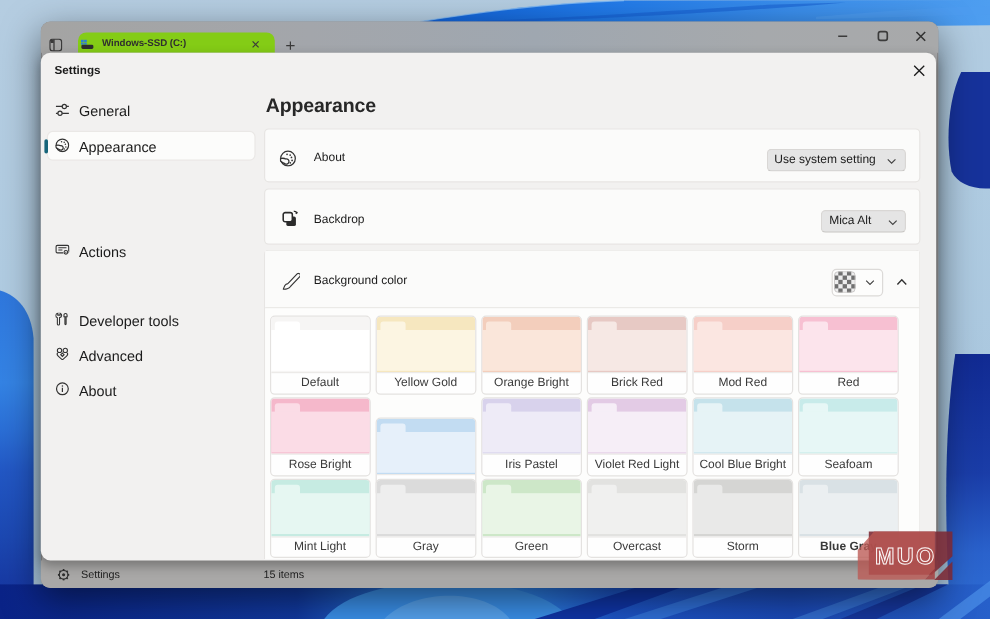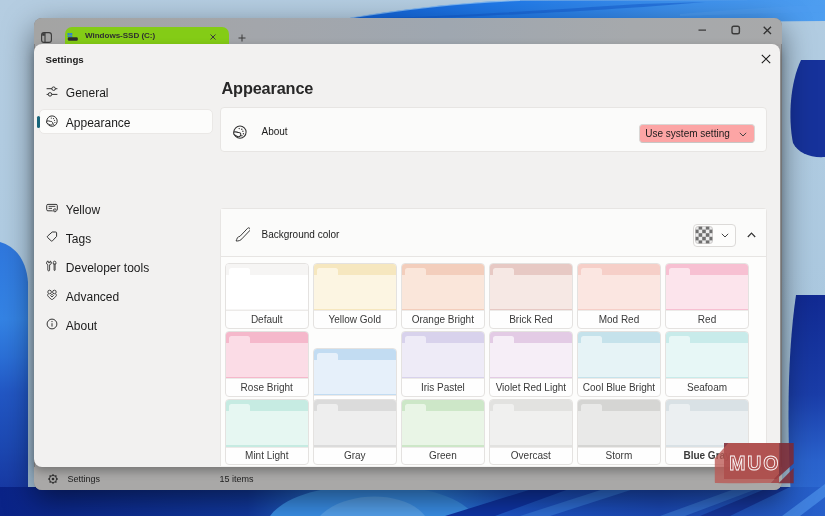--- a/index.html
+++ b/index.html
@@ -26,21 +26,21 @@
   .nav{position:absolute;left:12px;width:170px;height:26px;}
   .nav .ic{position:absolute;left:0px;top:7.2px;}
   .nav .tx{position:absolute;left:19.8px;top:7.5px;font-size:12px;color:#1b1b1b;}
   #pill{position:absolute;left:5px;top:64.5px;width:173.5px;height:25.5px;background:#fcfcfb;
     border:1px solid #eae8e6;border-radius:5px;box-sizing:border-box;}
   #accent{position:absolute;left:3.4px;top:71.5px;width:2.6px;height:12px;border-radius:2px;background:#17657a;}
   
   .card{position:absolute;left:185.5px;width:547.7px;background:#fbfbfa;
     border:1px solid #e7e5e3;border-radius:4px;box-sizing:border-box;}
   .rowtx{position:absolute;left:41px;font-size:10px;color:#1b1b1b;}
-  .drop{position:absolute;background:#fca5a5;border:1px solid #d9d7d5;border-bottom-color:#c8c6c4;
+  .drop{position:absolute;background:#e5e5e5;border:1px solid #d9d7d5;border-bottom-color:#c8c6c4;
     border-radius:4px;box-sizing:border-box;font-size:10px;color:#1b1b1b;}
   
   .cell{position:absolute;width:84.3px;height:66.2px;background:#fefefe;
     border:1px solid #e4e2e0;border-radius:4px;box-sizing:border-box;overflow:hidden;}
   .prev{position:absolute;left:0;top:0;right:0;height:46.5px;}
   .ptab{position:absolute;left:3.3px;top:4.3px;width:21px;height:7.4px;border-radius:2.5px 2.5px 0 0;}
   .psheet{position:absolute;left:0;top:11.3px;right:0;height:34px;}
   .plbl{position:absolute;left:0;top:50.2px;right:0;text-align:center;font-size:10px;color:#3a3a3a;}
   .cellbrd{position:absolute;left:0;top:46.5px;right:0;height:1px;background:#eceae8;}
 </style>
@@ -180,27 +180,21 @@
     <div class="tx">Appearance</div>
   </div>
   <div class="nav" style="top:151.3px">
     <svg class="ic" width="12" height="12" viewBox="0 0 12 12">
       <rect x="0.7" y="2.4" width="10.6" height="6.4" rx="1.2" fill="none" stroke="#333" stroke-width="1"></rect>
       <path d="M2.6,4.4 H9.4 M2.6,6.4 H6" stroke="#333" stroke-width="0.9"></path>
       <circle cx="8.9" cy="8.3" r="2.2" fill="#f2f1f0"></circle>
       <circle cx="8.9" cy="8.3" r="1.5" fill="none" stroke="#333" stroke-width="0.9"></circle>
       <circle cx="8.9" cy="8.3" r="0.5" fill="#333"></circle>
     </svg>
-    <div class="tx">Yellow</div>
-  </div>
-  <div class="nav" style="top:180.3px">
-    <svg class="ic" width="12" height="12" viewBox="0 0 12 12">
-      <path d="M6.2,1 H9.6 Q10.6,1 10.6,2 V5.4 L6.5,9.8 Q5.8,10.5 5.1,9.8 L1.6,6.5 Q0.9,5.8 1.6,5.1 Z" fill="none" stroke="#333" stroke-width="1"></path>
-    </svg>
-    <div class="tx">Tags</div>
+    <div class="tx">Actions</div>
   </div>
   <div class="nav" style="top:209.3px">
     <svg class="ic" width="12" height="12" viewBox="0 0 12 12">
       <path d="M2.2,1 a1.9,1.9 0 0 0 -0.4,3.7 V10 a0.9,0.9 0 0 0 1.8,0 V4.7 A1.9,1.9 0 0 0 4.1,1 V2.6 H2.2 Z" fill="none" stroke="#333" stroke-width="0.9"></path>
       <path d="M8.6,1.2 a1.3,1.3 0 0 1 1.3,1.3 V4 H7.3 V2.5 A1.3,1.3 0 0 1 8.6,1.2 Z M8.1,4 V10 a0.5,0.5 0 0 0 1,0 V4" fill="none" stroke="#333" stroke-width="0.9"></path>
     </svg>
     <div class="tx">Developer tools</div>
   </div>
   <div class="nav" style="top:238.3px">
     <svg class="ic" width="12" height="12" viewBox="0 0 12 12">
@@ -234,20 +228,35 @@
     </svg>
     <div class="rowtx" style="top:18px">About</div>
     <div class="drop" style="left:418.3px;top:16px;width:116px;height:19px;">
       <span style="position:absolute;left:5.5px;top:3px;">Use system setting</span>
       <svg class="abs" style="left:99px;top:7px" width="8" height="5" viewBox="0 0 8 5">
         <path d="M0.8,0.8 L4,4 L7.2,0.8" fill="none" stroke="#444" stroke-width="1"></path>
       </svg>
     </div>
   </div>
 
+  <div class="card" style="top:113px;height:46.5px;">
+    <svg class="abs" style="left:14px;top:15.8px" width="14" height="15" viewBox="0 0 14 15">
+      <rect x="3.6" y="6.4" width="8" height="8" rx="1.6" fill="#2b2b2b"></rect>
+      <rect x="1" y="3.2" width="7.6" height="7.6" rx="1.6" fill="#fbfbfa" stroke="#2b2b2b" stroke-width="1.3"></rect>
+      <path d="M9.8,2.2 a2.2,2.2 0 0 1 2.6,1.2" fill="none" stroke="#2b2b2b" stroke-width="1.1"></path>
+      <path d="M13.2,2.5 L12.5,4.6 L10.7,3.4 Z" fill="#2b2b2b"></path>
+    </svg>
+    <div class="rowtx" style="top:19.5px">Backdrop</div>
+    <div class="drop" style="left:463.5px;top:17px;width:71px;height:19px;">
+      <span style="position:absolute;left:6px;top:3px;">Mica Alt</span>
+      <svg class="abs" style="left:55px;top:7px" width="8" height="5" viewBox="0 0 8 5">
+        <path d="M0.8,0.8 L4,4 L7.2,0.8" fill="none" stroke="#444" stroke-width="1"></path>
+      </svg>
+    </div>
+  </div>
 
   <div class="card" style="top:164.3px;height:258.2px;border-bottom:none;border-radius:4px 4px 0 0;">
     <div class="abs" style="left:0;top:0;right:0;height:47px;border-bottom:1px solid #e7e5e3;background:#fbfbfa;"></div>
     <div class="abs" style="left:0;top:48px;right:0;bottom:0;background:#fdfdfc;"></div>
     <svg class="abs" style="left:14.5px;top:17.5px" width="15" height="15" viewBox="0 0 15 15">
       <path d="M4.9,9.4 L12.6,1.3 a1.55,1.55 0 0 1 2.2,2.2 L7.3,11.4" fill="none" stroke="#333" stroke-width="0.95"></path>
       <path d="M4.95,9.3 Q3.2,9.5 2.4,10.9 Q1.6,12.5 1.1,14 Q2.9,14.1 4.4,13.6 Q6.7,12.8 7.35,11.2" fill="none" stroke="#333" stroke-width="0.95" stroke-linejoin="round"></path>
     </svg>
     <div class="rowtx" style="top:20px">Background color</div>
 

